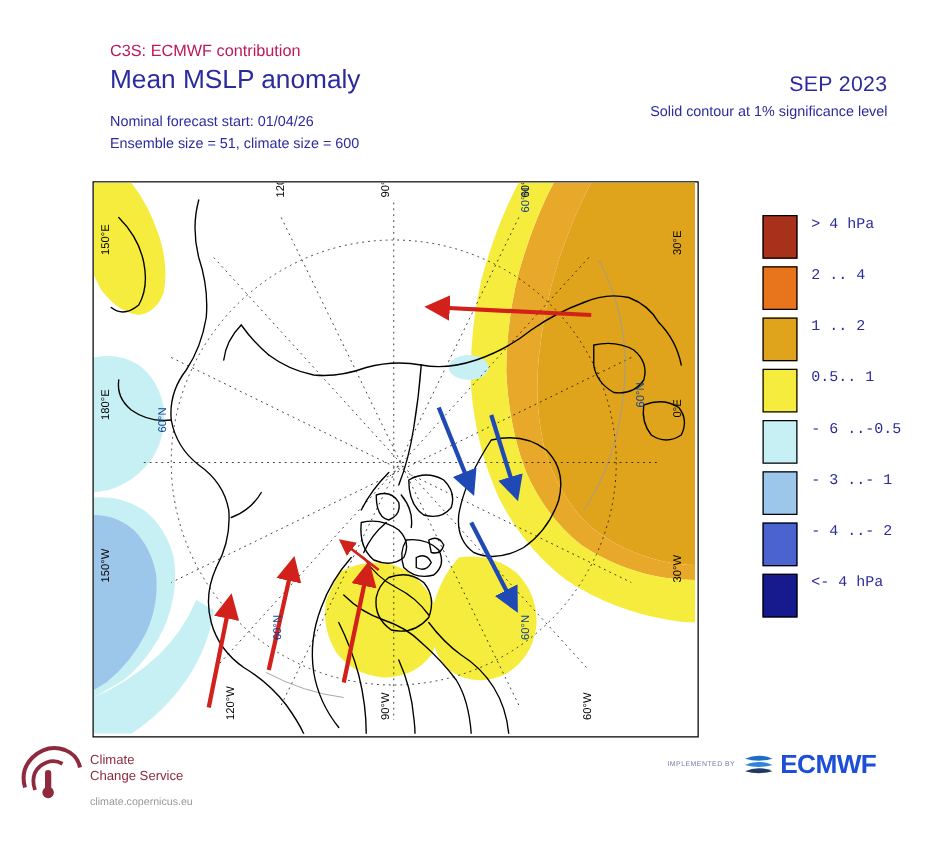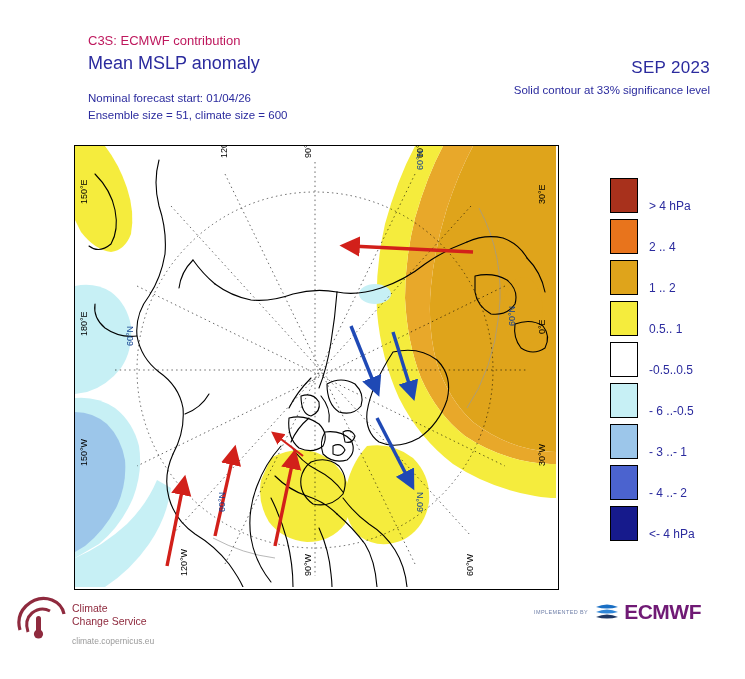--- a/index.html
+++ b/index.html
@@ -8,63 +8,63 @@
     background:#ffffff;
     font-family:"Liberation Sans", sans-serif;
     position:relative;
     overflow:hidden;
   }
   .abs{position:absolute;}
 
   
   #header-left{left:88px;top:30px;color:#2b2b9e;}
   #title-main{font-size:13px;line-height:21px;color:#be185d;}
-  #title-sub{font-size:18px;line-height:21px;color:#2b2b9e;margin-top:2px;}
+  #title-sub{font-size:21px;line-height:21px;color:#2b2b9e;margin-top:2px;}
   #meta-1{font-size:11.5px;line-height:17px;color:#2b2b9e;margin-top:16px;}
   #meta-2{font-size:11.5px;line-height:17px;color:#2b2b9e;}
 
   #header-right{right:35px;top:58px;text-align:right;color:#2b2b9e;}
   #date-label{font-size:17px;color:#2b2b9e;letter-spacing:.3px;}
   #signif-label{font-size:11.5px;color:#2b2b9e;margin-top:6px;}
 
   
   #map-frame{left:74px;top:145px;width:483px;height:443px;border:1.3px solid #000;background:#fff;overflow:hidden;}
 
   
   #legend{left:610px;top:172px;width:120px;}
-  .legend-row{display:flex;align-items:flex-end;height:41px;}
+  .legend-row{display:flex;align-items:flex-start;height:41px;font-family:Liberation Mono, monospace;}
   .legend-swatch{width:26px;height:33px;border:1px solid #000;flex:0 0 auto;}
   .legend-text{font-size:12px;color:#2b2b9e;margin-left:11px;white-space:nowrap;}
 
   
   #c3s-logo{left:14px;top:596px;width:180px;height:60px;text-decoration:underline;}
   #c3s-name{position:absolute;left:58px;top:6px;font-size:10.5px;color:#8f2a3e;line-height:13px;}
   #c3s-url{position:absolute;left:58px;top:40px;font-size:8.5px;color:#9a9a9a;}
 
   #ecmwf-block{right:44px;top:600px;display:flex;align-items:center;}
   #implemented-by{font-size:5.5px;color:#6f7fa8;margin-right:6px;letter-spacing:.4px;}
-  #ecmwf-word{font-size:21px;color:#701a75;font-weight:bold;letter-spacing:-0.5px;}
+  #ecmwf-word{font-size:21px;color:#1d4ed8;font-weight:bold;letter-spacing:-0.5px;}
 
   
   .maplbl{font-size:9px;fill:#000;}
   .maplblblue{font-size:9px;fill:#123f8f;}
 </style>
 </head>
 <body>
 
 <div class="abs" id="header-left">
   <div id="title-main">C3S: ECMWF contribution</div>
   <div id="title-sub">Mean MSLP anomaly</div>
   <div id="meta-1">Nominal forecast start: 01/04/26</div>
   <div id="meta-2">Ensemble size = 51, climate size = 600</div>
 </div>
 
 <div class="abs" id="header-right">
   <div id="date-label">SEP 2023</div>
-  <div id="signif-label">Solid contour at 33% significance level</div>
+  <div id="signif-label">Solid contour at 1% significance level</div>
 </div>
 
 <div class="abs" id="map-frame">
   <svg width="481" height="441" viewBox="0 0 481 441">
     <defs>
       <clipPath id="frameclip">
           <rect x="0" y="0" width="481" height="441"></rect>
         </clipPath>
       <marker id="arrowRed" markerWidth="7" markerHeight="7" refX="2.6" refY="3" orient="auto">
         <path d="M0,0 L6,3 L0,6 z" fill="#d2201a"></path>
@@ -213,24 +213,20 @@
   </div>
   <div class="legend-row">
     <div class="legend-swatch" style="background:#dfa41b"></div>
     <div class="legend-text">1 .. 2</div>
   </div>
   <div class="legend-row">
     <div class="legend-swatch" style="background:#f5ec3d"></div>
     <div class="legend-text">0.5.. 1</div>
   </div>
   <div class="legend-row">
-    <div class="legend-swatch" style="background:#ffffff"></div>
-    <div class="legend-text">-0.5..0.5</div>
-  </div>
-  <div class="legend-row">
     <div class="legend-swatch" style="background:#c7f0f5"></div>
     <div class="legend-text">- 6 ..-0.5</div>
   </div>
   <div class="legend-row">
     <div class="legend-swatch" style="background:#9cc6ea"></div>
     <div class="legend-text">- 3 ..- 1</div>
   </div>
   <div class="legend-row">
     <div class="legend-swatch" style="background:#4b63cf"></div>
     <div class="legend-text">- 4 ..- 2</div>

